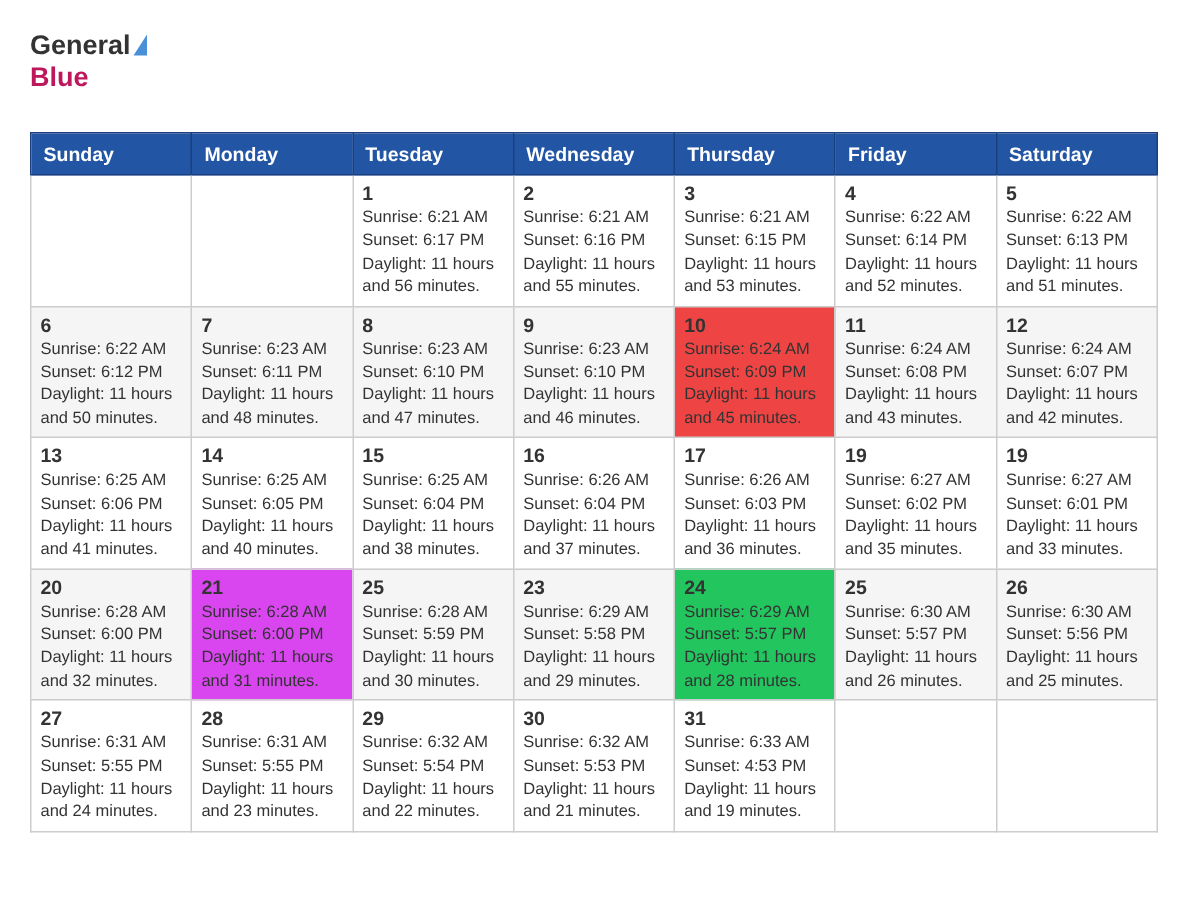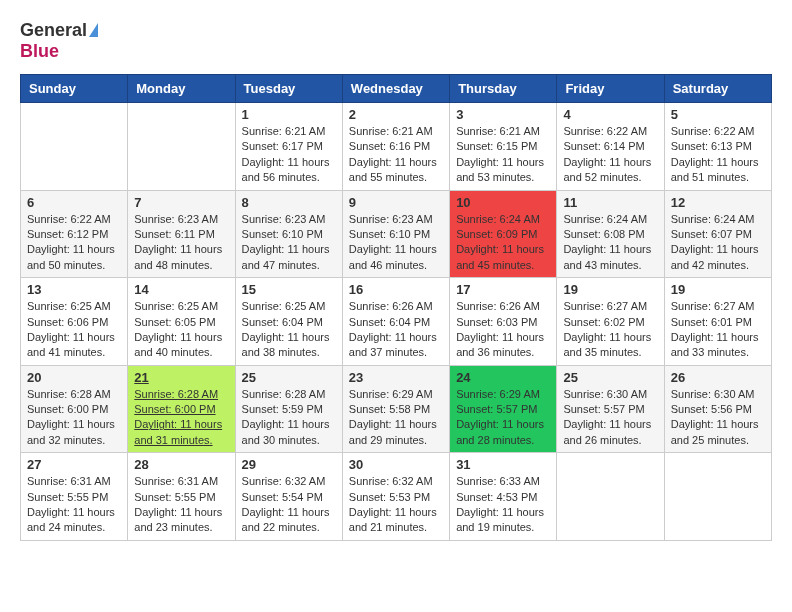--- a/index.html
+++ b/index.html
@@ -7,21 +7,21 @@
       font-family: Arial, sans-serif;
       background: #fff;
       width: 792px;
       min-height: 612px;
       padding: 20px;
     }
     .header-area {
       display: flex;
       justify-content: space-between;
       align-items: flex-start;
-      margin-bottom: 12px;
+      margin-bottom: 26px;
     }
     .logo {
       display: flex;
       flex-direction: column;
       align-items: flex-start;
     }
     .logo-line {
       display: flex;
       align-items: center;
     }
@@ -232,21 +232,21 @@
 Daylight: 11 hours and 33 minutes.</div>
         </td>
       </tr>
       <tr>
         <td style="background: rgb(245, 245, 245);">
           <div class="day-number">20</div>
           <div class="day-info" style="white-space: pre-line;">Sunrise: 6:28 AM
 Sunset: 6:00 PM
 Daylight: 11 hours and 32 minutes.</div>
         </td>
-        <td style="background: #bef264; text-decoration: underline;">
+        <td style="background: #d946ef;">
           <div class="day-number">21</div>
           <div class="day-info" style="white-space: pre-line;">Sunrise: 6:28 AM
 Sunset: 6:00 PM
 Daylight: 11 hours and 31 minutes.</div>
         </td>
         <td style="background: rgb(245, 245, 245);">
           <div class="day-number">25</div>
           <div class="day-info" style="white-space: pre-line;">Sunrise: 6:28 AM
 Sunset: 5:59 PM
 Daylight: 11 hours and 30 minutes.</div>

